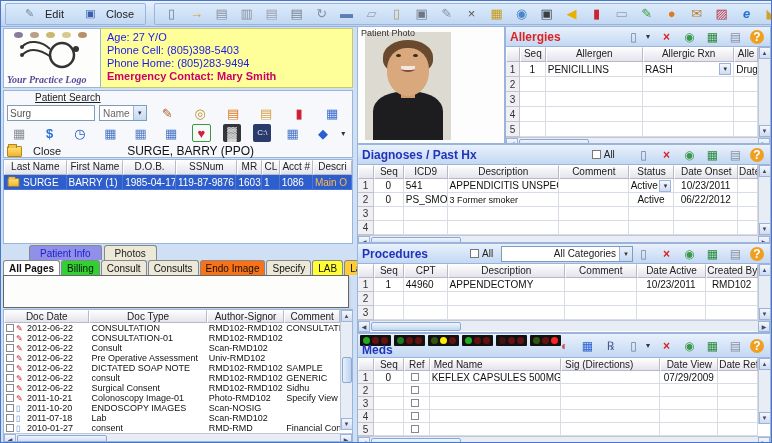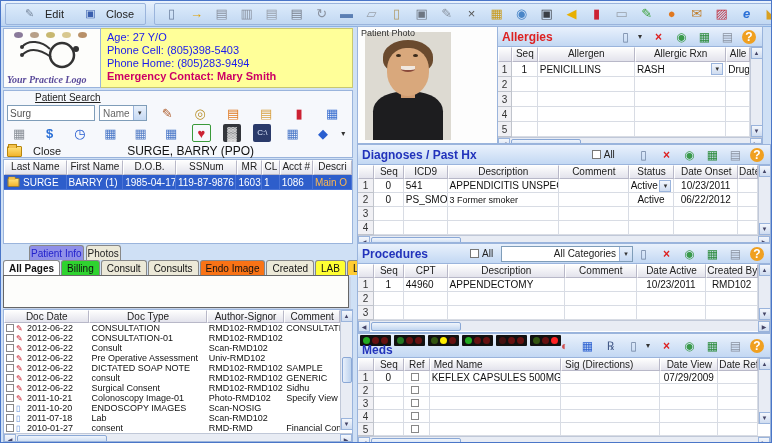--- a/index.html
+++ b/index.html
@@ -73,21 +73,21 @@
     background:#fff; border:1px solid #9ab4dc; overflow:hidden; }
   .pg .gh, .pg .gc { height:15px; }
   .pg .c0{width:64px}.pg .c1{width:58px}.pg .c2{width:54px}.pg .c3{width:62px}
   .pg .c4{width:26px}.pg .c5{width:18px}.pg .c6{width:34px}.pg .c7{width:40px}
   .pg .selrow { background:#2e5ecb; }
   .pg .selrow .gc { color:#fff; border-right-color:#4a74d6; border-bottom-color:#4a74d6; }
   .pg .selrow .desc { color:#ffb84d; }
 
   .tabs-area { position:absolute; left:0; top:217px; width:350px; height:197px; }
   .info-tabs { display:flex; gap:2px; padding-left:26px; height:15px; }
-  .itab { padding:0 1px; font-size:10px; border:1px solid #888; border-bottom:none;
+  .itab { padding:0 10px; font-size:10px; border:1px solid #888; border-bottom:none;
     border-radius:3px 3px 0 0; display:flex; align-items:center; }
   .page-tabs { display:flex; height:15px; }
   .ptab { padding:0 5px; font-size:10px; border:1px solid #888; border-bottom:none;
     border-radius:3px 3px 0 0; margin-right:1px; display:flex; align-items:center; white-space:nowrap; }
   .ptab.sel { font-weight:bold; position:relative; z-index:2; }
   .preview-box { width:346px; height:33px; background:#fdfdfb; border:1px solid #666;
     box-shadow:2px 2px 0 #c8d4e8; margin-top:0; }
 
   .doc-grid { position:absolute; left:0; top:64px; width:350px; height:133px;
     background:#fff; border:1px solid #9ab4dc; overflow:hidden; }
@@ -129,21 +129,21 @@
   .panel { position:absolute; background:#fff; border:1px solid #9ab4dc; overflow:hidden; }
   .phdr { height:20px; background:linear-gradient(#e9f1fc,#c3d8f3); border-bottom:1px solid #9ab4dc;
     display:flex; align-items:center; padding:0 4px; }
   .ptitle { font-weight:bold; font-size:12px; color:#2233bb; font-style:normal; }
   .ptitle.red { color:#dd2222; }
   .picons { margin-left:auto; display:flex; align-items:center; gap:2px; }
   .picons .tbi { width:17px; height:16px; margin:0 2px; font-size:12px; }
   .chk { width:9px; height:9px; border:1px solid #777; background:#fff; display:inline-block; }
   .chk-lbl { font-size:10px; color:#222; margin-left:3px; }
 
-  .allergies { left:140px; top:0; width:266px; height:118px; }
+  .allergies { left:148px; top:0; width:266px; height:118px; }
   .ag .gh, .ag .gc { height:15px; }
   .ag .c_rn{width:14px}.ag .c_seq{width:26px}.ag .c_al{width:98px}.ag .c_rx{width:92px}.ag .c_ty{width:24px}
   .gridwrap { display:flex; }
   .gridbody { flex:1; overflow:hidden; }
 
   .diagnoses { left:0; top:118px; width:414px; height:99px; }
   .dx .gh, .dx .gc { height:14px; }
   .dx .c_rn{width:16px}.dx .c_seq{width:30px}.dx .c_icd{width:44px}.dx .c_desc{width:112px}
   .dx .c_com{width:70px}.dx .c_st{width:46px}.dx .c_on{width:64px}.dx .c_in{width:20px}
 
@@ -309,21 +309,21 @@
       <div class="info-tabs">
         <span class="itab" style="background-color: rgb(144, 144, 232); color: rgb(34, 34, 204);">Patient Info</span>
         <span class="itab" style="background-color: rgb(236, 233, 216); color: rgb(34, 34, 34);">Photos</span>
       </div>
       <div class="page-tabs">
         <span class="ptab sel" style="background-color: rgb(255, 255, 255);">All Pages</span>
         <span class="ptab" style="background-color: rgb(47, 211, 47);">Billing</span>
         <span class="ptab" style="background-color: rgb(236, 233, 216);">Consult</span>
         <span class="ptab" style="background-color: rgb(236, 233, 216);">Consults</span>
         <span class="ptab" style="background-color: #f97316;">Endo Image</span>
-        <span class="ptab" style="background-color: rgb(236, 233, 216);">Created</span>
+        <span class="ptab" style="background-color: rgb(236, 233, 216);">Specify</span>
         <span class="ptab" style="background-color: rgb(255, 255, 51);">LAB</span>
         <span class="ptab" style="background-color: rgb(255, 204, 51);">Labs</span>
         <span class="ptab" style="background-color: rgb(47, 211, 47);">Office Notes</span>
       </div>
       <div class="preview-box"></div>
 
       <div class="doc-grid dg">
         <div class="gridwrap">
           <div class="gridbody">
             <div class="ghrow">

